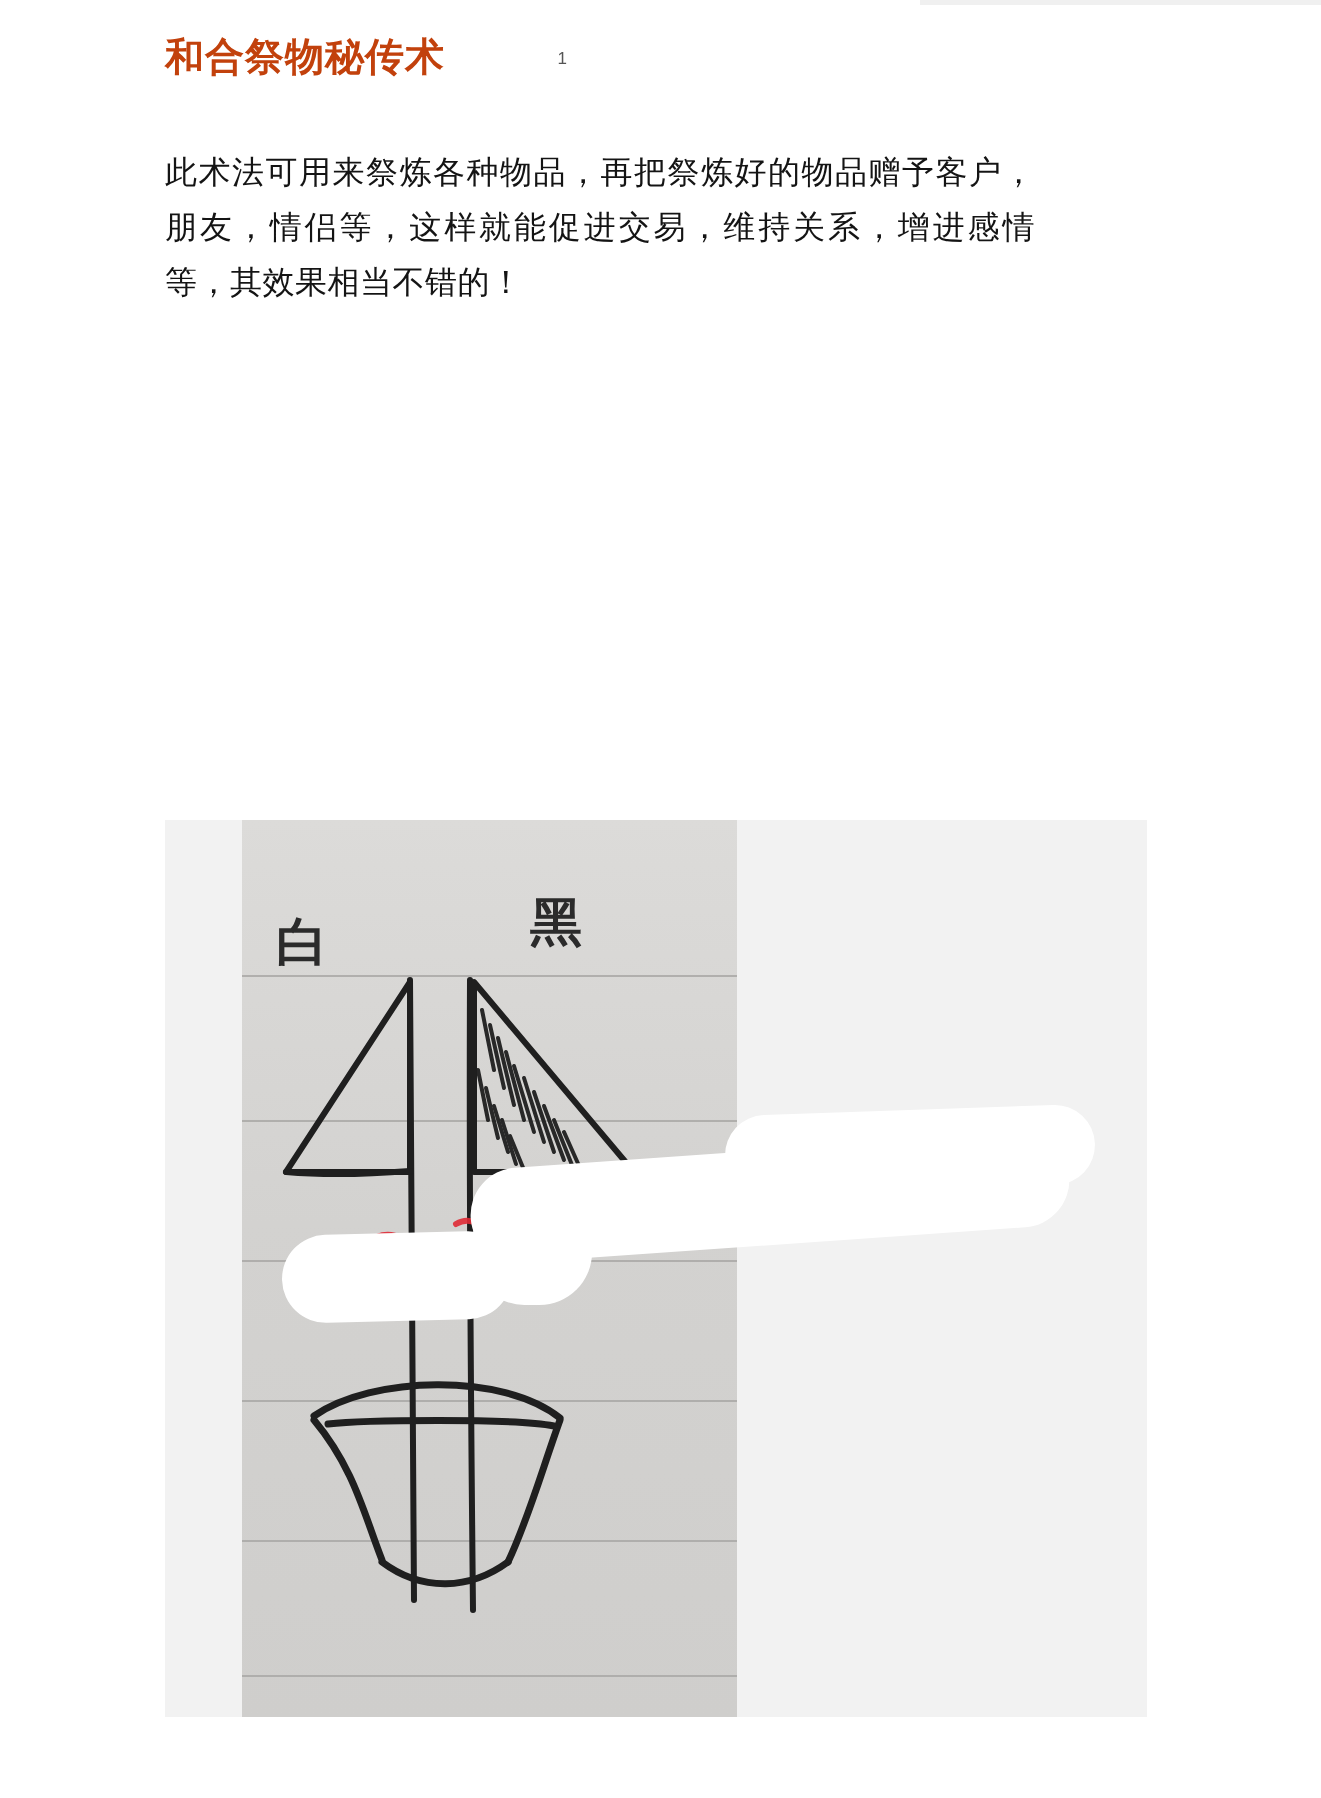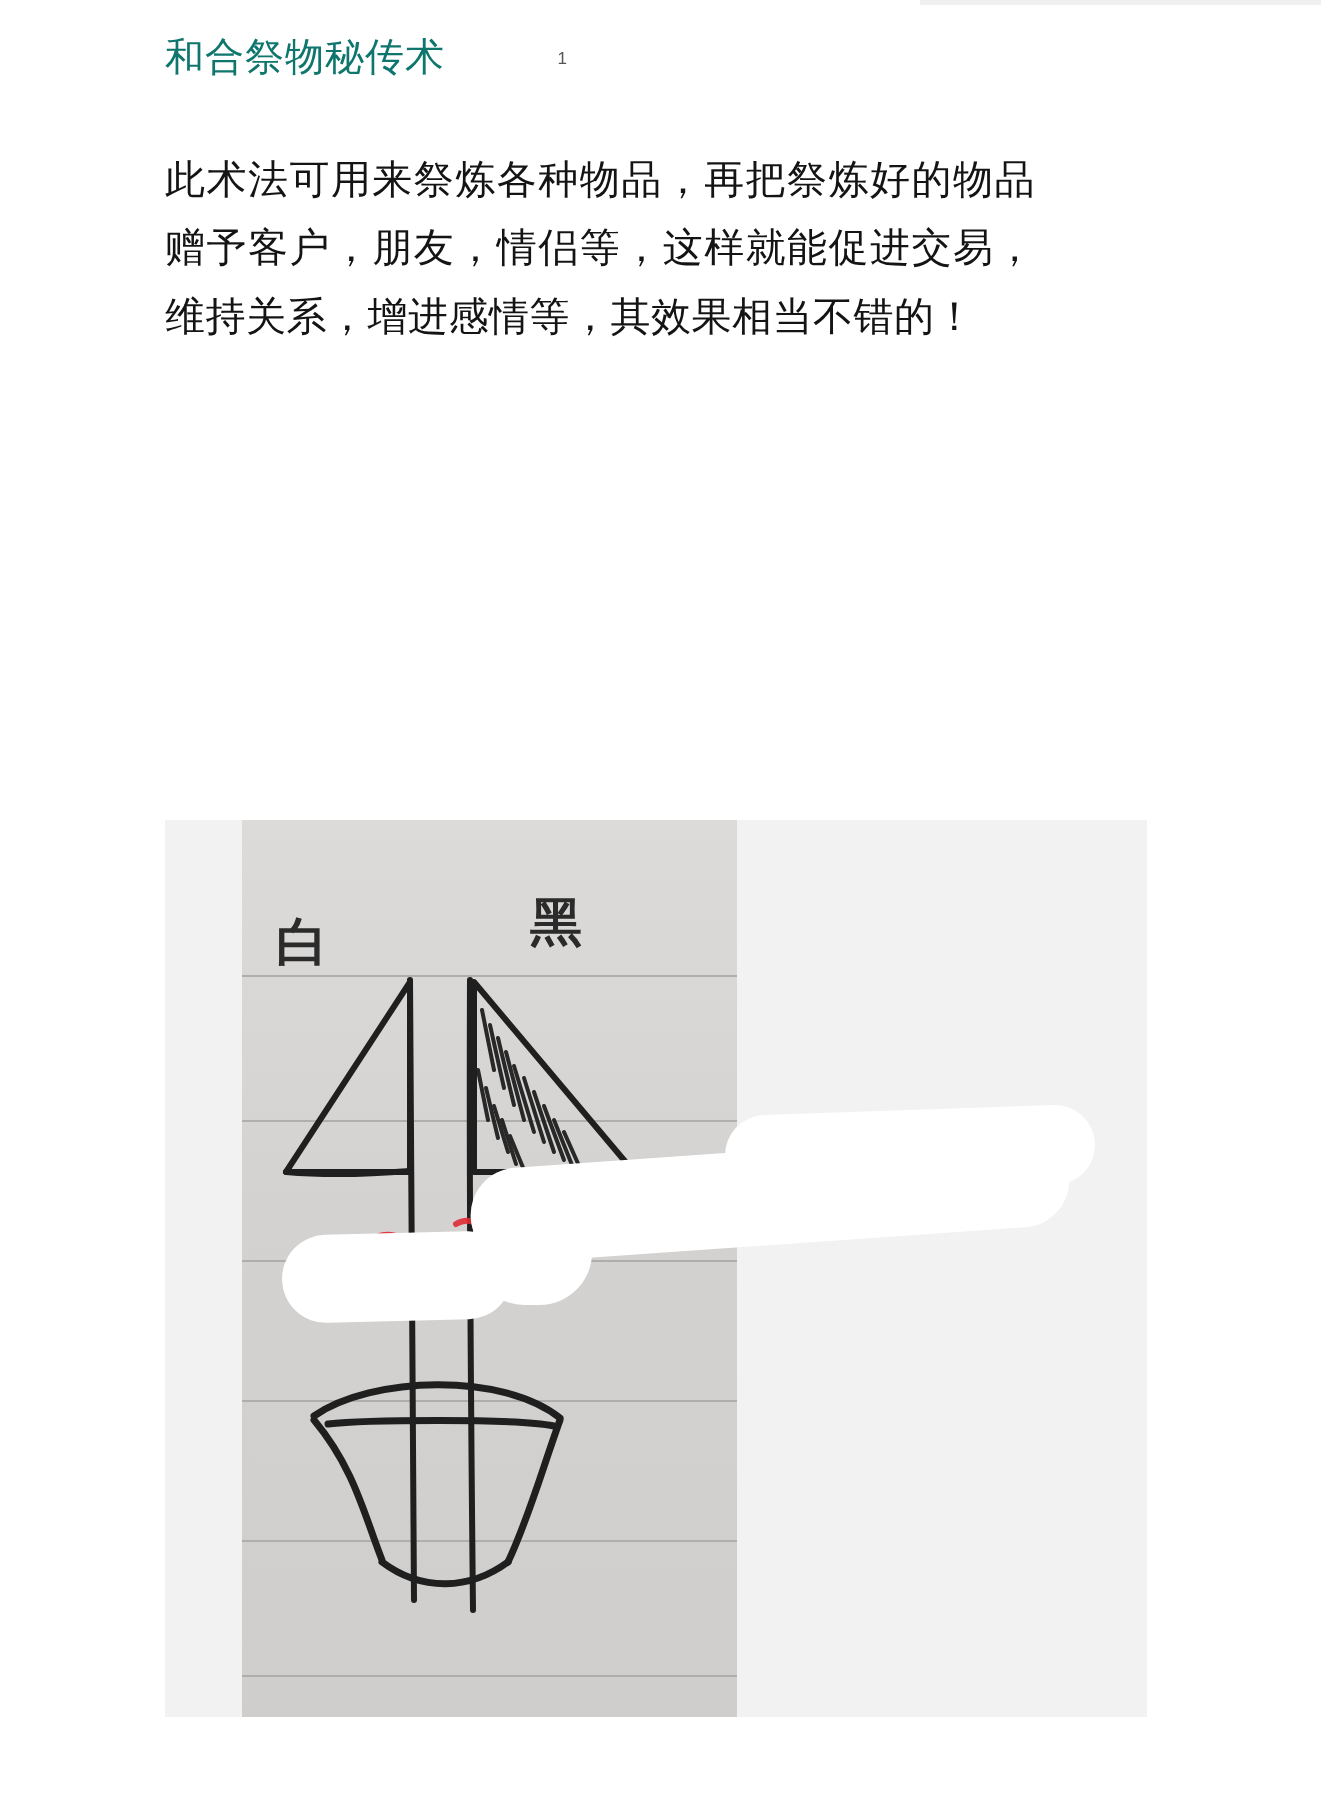--- a/index.html
+++ b/index.html
@@ -32,36 +32,36 @@
     background: #f0f0f0;
   }
   .content {
     position: absolute;
     left: 165px;
     top: 30px;
     width: 1000px;
   }
   .doc-title {
     font-size: 39px;
-    font-weight: 400;
+    font-weight: 700;
     letter-spacing: 1px;
-    color: #0f766e;
+    color: #c2410c;
     display: inline-block;
     line-height: 1.4;
   }
   .page-number {
     display: inline-block;
     font-size: 17px;
     color: #555;
     vertical-align: super;
     margin-left: 108px;
     font-weight: 400;
   }
   .para {
-    font-size: 40px;
+    font-size: 32px;
     line-height: 1.72;
     color: #141414;
     letter-spacing: 0.5px;
     font-weight: 400;
     margin-top: 60px;
     width: 870px;
     text-align: justify;
   }
   .para.step {
     margin-top: 72px;

